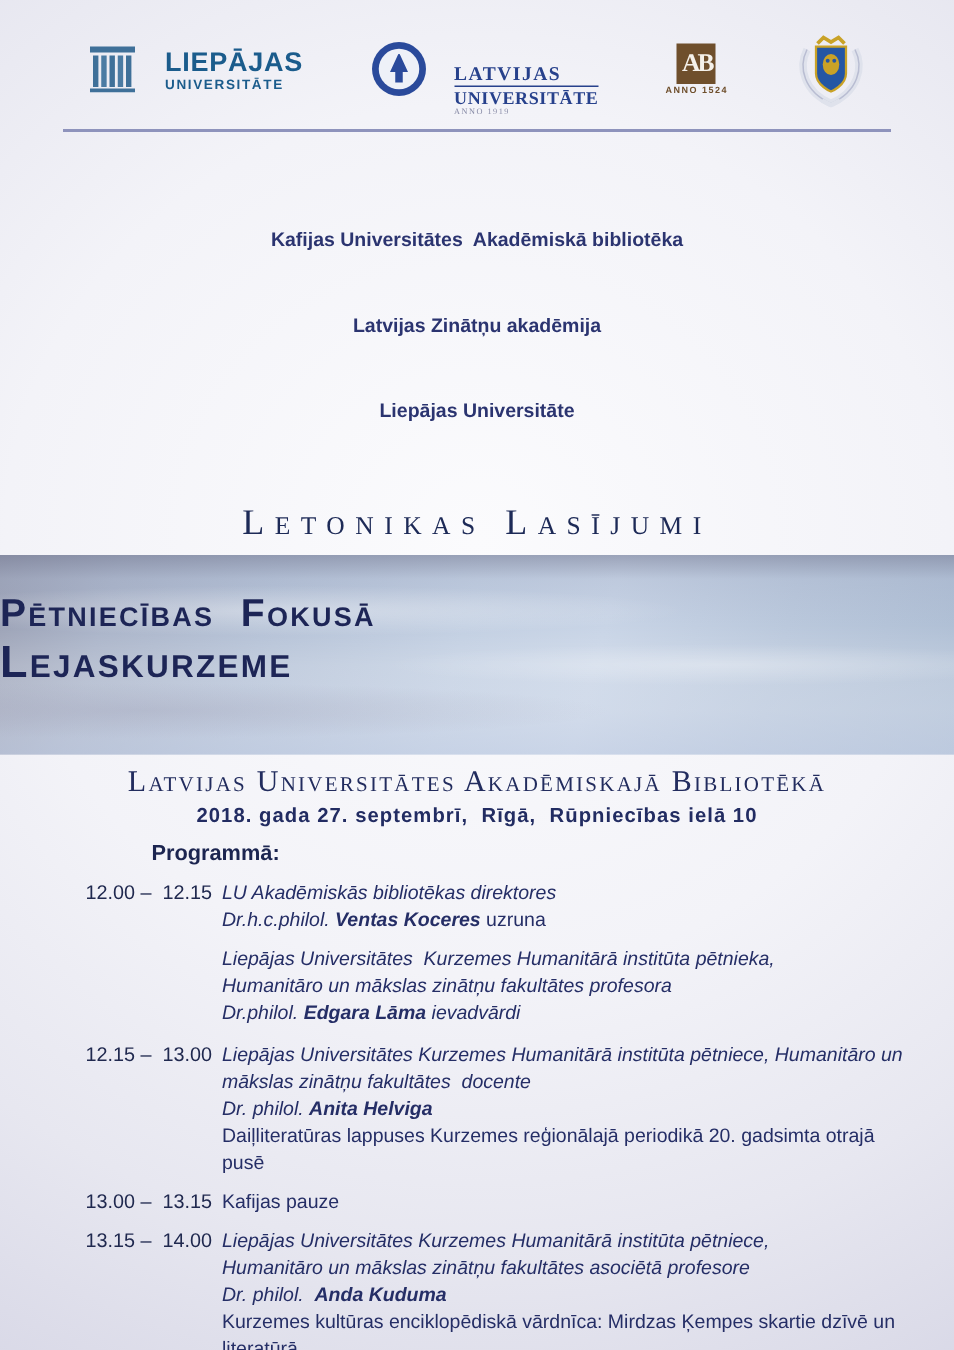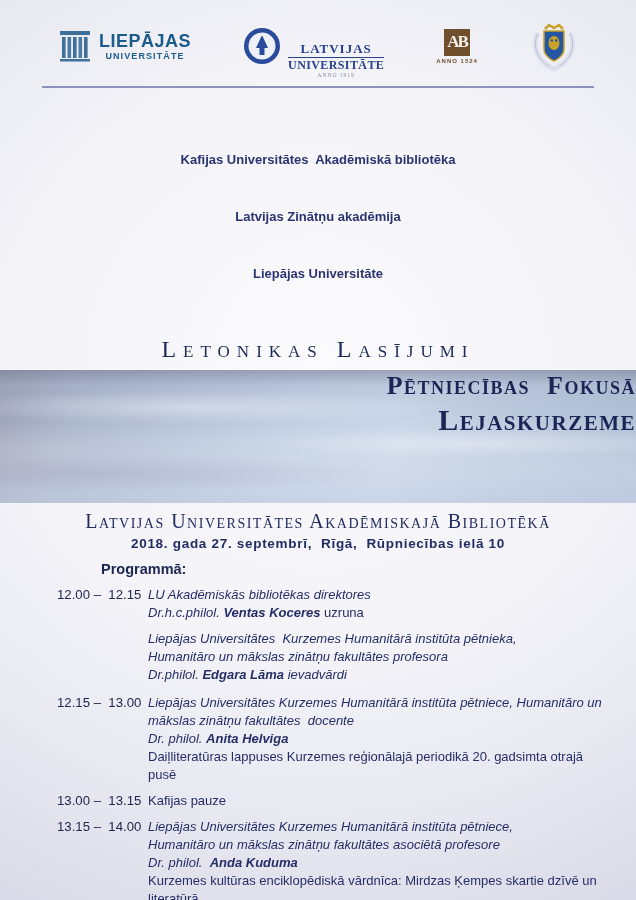--- a/index.html
+++ b/index.html
@@ -3,21 +3,21 @@
 <meta charset="utf-8">
 <style>
   html,body{margin:0;padding:0;background:#c9c9dc;}
   .page{
     position:relative;width:636px;height:900px;overflow:hidden;margin:0 auto;
     background:radial-gradient(ellipse 130% 85% at 50% 40%, #fbfbfd 0%, #f3f3f8 38%, #e7e7f0 62%, #d4d4e4 88%, #cbcbdf 100%);
     font-family:"Liberation Sans", sans-serif;
   }
   
   .logo-row{display:flex;align-items:center;justify-content:space-between;height:80px;padding:6px 58px 0 58px;}
-  .logo{display:flex;align-items:center;gap:7px;text-align:center;}
+  .logo{display:flex;align-items:center;gap:18px;}
   .lp-text{display:flex;flex-direction:column;line-height:1;}
   .lp-l1{font-size:18px;font-weight:bold;color:#1b5c8c;letter-spacing:.5px;}
   .lp-l2{font-size:9px;font-weight:bold;color:#1b5c8c;letter-spacing:1.1px;margin-top:2px;}
   .lu-text{display:flex;flex-direction:column;line-height:1;font-family:"Liberation Serif",serif;}
   .lu-l1{font-size:13px;font-weight:bold;color:#27418c;letter-spacing:1px;margin-top:28px;}
   .lu-l2{font-size:12px;font-weight:bold;color:#27418c;letter-spacing:.4px;border-top:1px solid #27418c;margin-top:2px;padding-top:1px;}
   .lu-anno{font-size:5.5px;color:#8a8da8;letter-spacing:1px;margin-top:2px;}
   .ab-logo{display:flex;flex-direction:column;align-items:center;}
   .ab-box{width:26px;height:27px;background:#6f4f2c;color:#f5f1ea;display:flex;align-items:center;justify-content:center;
     font-family:"Liberation Serif",serif;font-weight:bold;font-size:17px;letter-spacing:-2px;}
@@ -31,21 +31,21 @@
   
   .banner{position:relative;margin-top:7px;height:133px;
     background:linear-gradient(105deg,#9aa0b4 0%,#a9b3c8 12%,#b4c1d6 28%,#c2cfe2 48%,#c8d4e6 62%,#bac8dc 80%,#aebed4 100%);}
   .banner::before{content:"";position:absolute;inset:0;
     background:linear-gradient(to bottom, rgba(118,123,148,.55) 0%, rgba(160,170,195,.25) 12%, rgba(255,255,255,0) 35%, rgba(255,255,255,.18) 55%, rgba(228,233,243,.35) 78%, rgba(203,213,233,.5) 100%);}
   .banner::after{content:"";position:absolute;inset:0;
     background:
       radial-gradient(60% 18% at 30% 28%, rgba(255,255,255,.38), rgba(255,255,255,0) 70%),
       radial-gradient(50% 15% at 75% 55%, rgba(255,255,255,.30), rgba(255,255,255,0) 70%),
       radial-gradient(70% 20% at 15% 78%, rgba(148,148,172,.28), rgba(255,255,255,0) 70%);}
-  .banner-text{position:relative;z-index:2;text-align:right;font-family:Liberation Serif, serif;
+  .banner-text{position:relative;z-index:2;text-align:left;padding-top:22px;font-family:Liberation Sans, sans-serif;
     font-variant:small-caps;font-weight:bold;color:#1d2556;}
   .theme1{font-size:26px;letter-spacing:1.5px;word-spacing:9px;line-height:32px;}
   .theme2{font-size:30px;letter-spacing:1.5px;line-height:36px;}
   
   .venue{margin-top:7px;text-align:center;font-family:"Liberation Serif",serif;font-variant:small-caps;
     font-size:20px;letter-spacing:1.5px;color:#222c5e;}
   .date{margin-top:3px;text-align:center;font-size:13.5px;font-weight:bold;letter-spacing:.7px;color:#222c62;white-space:pre-wrap;}
   
   .program{padding:0 34px 0 57px;color:#252e66;}
   .prog-heading{margin-top:10px;font-size:14.5px;font-weight:bold;color:#1c2550;margin-left:44px;}

